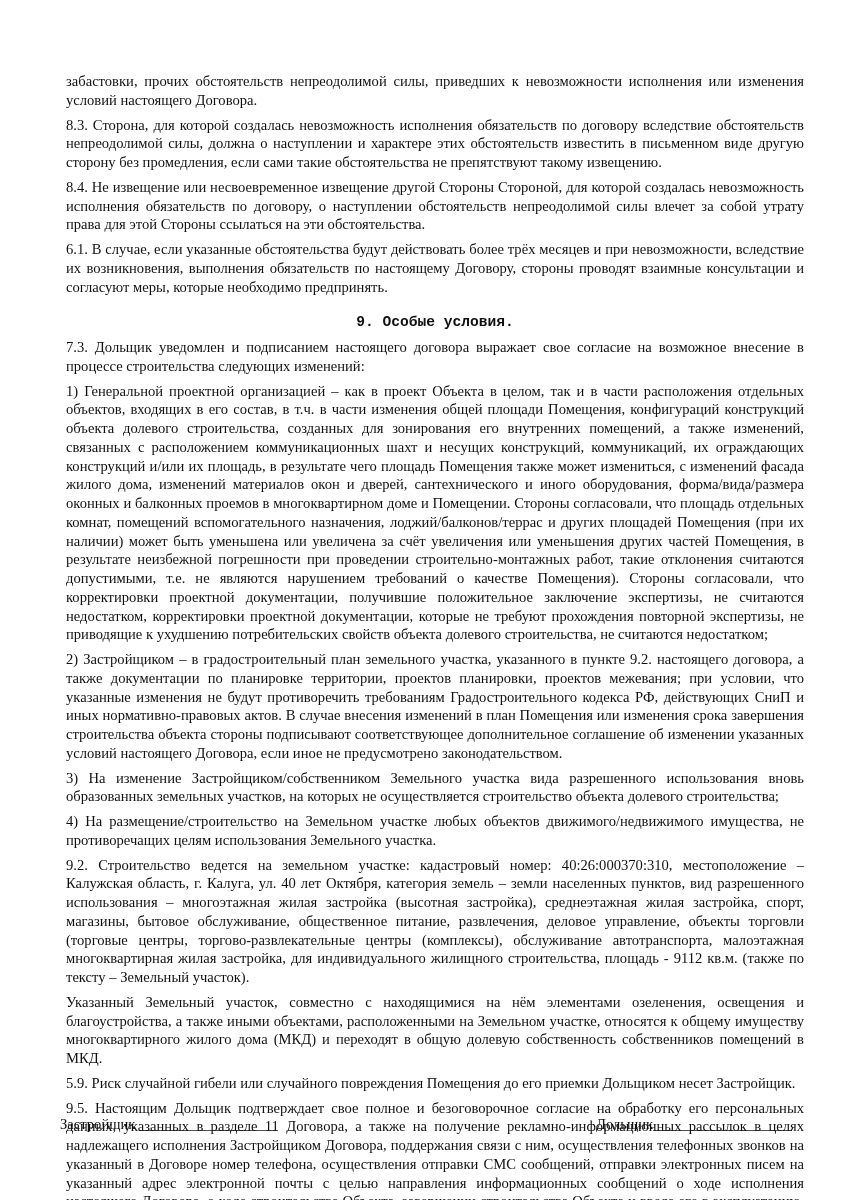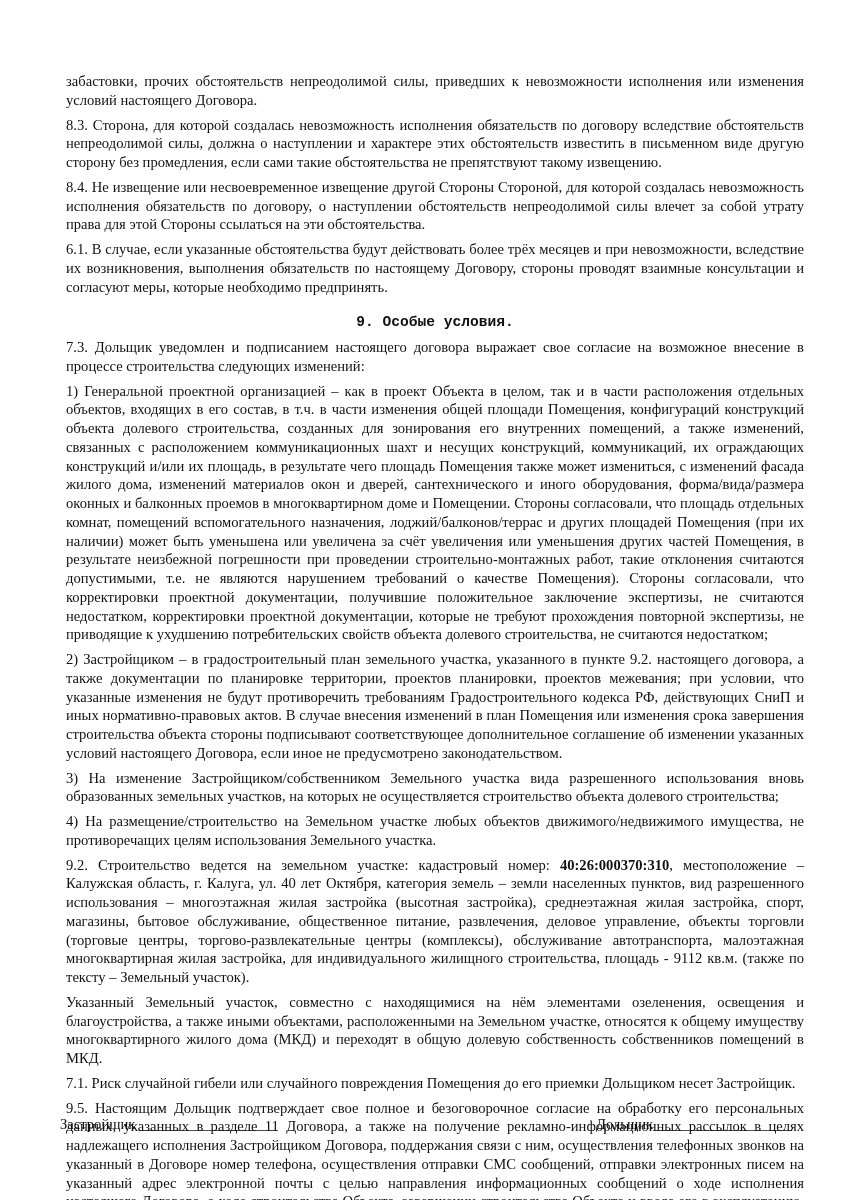--- a/index.html
+++ b/index.html
@@ -9,21 +9,21 @@
       color: #111111;
     }
     .page {
       position: absolute; left: 60px; top: 66px; width: 750px;
       font-size: 14.6px; line-height: 18.75px;
     }
     .p { margin: 6px; text-align: justify; }
     .heading {
       margin: 17px 0 0 0; text-align: center; font-weight: bold; font-family: Liberation Mono, monospace;
     }
-    b.cad { font-weight: bold; }
+    b.cad { font-weight: normal; }
     .sign-row {
       position: absolute; top: 1115px; left: 60px; width: 750px;
       font-size: 14.6px; line-height: 18px;
     }
     .sign-left { position: absolute; left: 0; top: 0; white-space: pre; }
     .sign-right { position: absolute; left: 536px; top: 0; white-space: pre; }
   </style>
 </head>
 <body>
 
@@ -34,21 +34,21 @@
   <p class="p">6.1. В случае, если указанные обстоятельства будут действовать более трёх месяцев и при невозможности, вследствие их возникновения, выполнения обязательств по настоящему Договору, стороны проводят взаимные консультации и согласуют меры, которые необходимо предпринять.</p>
 
   <p class="heading">9. Особые условия.</p>
   <p class="p">7.3. Дольщик уведомлен и подписанием настоящего договора выражает свое согласие на возможное внесение в процессе строительства следующих изменений:</p>
   <p class="p">1) Генеральной проектной организацией – как в проект Объекта в целом, так и в части расположения отдельных объектов, входящих в его состав, в т.ч. в части изменения общей площади Помещения, конфигураций конструкций объекта долевого строительства, созданных для зонирования его внутренних помещений, а также изменений, связанных с расположением коммуникационных шахт и несущих конструкций, коммуникаций, их ограждающих конструкций и/или их площадь, в результате чего площадь Помещения также может измениться, с изменений фасада жилого дома, изменений материалов окон и дверей, сантехнического и иного оборудования, форма/вида/размера оконных и балконных проемов в многоквартирном доме и Помещении. Стороны согласовали, что площадь отдельных комнат, помещений вспомогательного назначения, лоджий/балконов/террас и других площадей Помещения (при их наличии) может быть уменьшена или увеличена за счёт увеличения или уменьшения других частей Помещения, в результате неизбежной погрешности при проведении строительно-монтажных работ, такие отклонения считаются допустимыми, т.е. не являются нарушением требований о качестве Помещения). Стороны согласовали, что корректировки проектной документации, получившие положительное заключение экспертизы, не считаются недостатком, корректировки проектной документации, которые не требуют прохождения повторной экспертизы, не приводящие к ухудшению потребительских свойств объекта долевого строительства, не считаются недостатком;</p>
   <p class="p">2) Застройщиком – в градостроительный план земельного участка, указанного в пункте 9.2. настоящего договора, а также документации по планировке территории, проектов планировки, проектов межевания; при условии, что указанные изменения не будут противоречить требованиям Градостроительного кодекса РФ, действующих СниП и иных нормативно-правовых актов. В случае внесения изменений в план Помещения или изменения срока завершения строительства объекта стороны подписывают соответствующее дополнительное соглашение об изменении указанных условий настоящего Договора, если иное не предусмотрено законодательством.</p>
   <p class="p">3) На изменение Застройщиком/собственником Земельного участка вида разрешенного использования вновь образованных земельных участков, на которых не осуществляется строительство объекта долевого строительства;</p>
   <p class="p">4) На размещение/строительство на Земельном участке любых объектов движимого/недвижимого имущества, не противоречащих целям использования Земельного участка.</p>
   <p class="p"><span>9.2. Строительство ведется на земельном участке: кадастровый номер: </span><b class="cad">40:26:000370:310</b><span>, местоположение – Калужская область, г. Калуга, ул. 40 лет Октября, категория земель – земли населенных пунктов, вид разрешенного использования – многоэтажная жилая застройка (высотная застройка), среднеэтажная жилая застройка, спорт, магазины, бытовое обслуживание, общественное питание, развлечения, деловое управление, объекты торговли (торговые центры, торгово-развлекательные центры (комплексы), обслуживание автотранспорта, малоэтажная многоквартирная жилая застройка, для индивидуального жилищного строительства, площадь - 9112 кв.м. (также по тексту – Земельный участок).</span></p>
   <p class="p">Указанный Земельный участок, совместно с находящимися на нём элементами озеленения, освещения и благоустройства, а также иными объектами, расположенными на Земельном участке, относятся к общему имуществу многоквартирного жилого дома (МКД) и переходят в общую долевую собственность собственников помещений в МКД.</p>
-  <p class="p">7.1. Риск случайной гибели или случайного повреждения Помещения до его приемки Дольщиком несет Застройщик.</p>
+  <p class="p">5.9. Риск случайной гибели или случайного повреждения Помещения до его приемки Дольщиком несет Застройщик.</p>
   <p class="p">9.5. Настоящим Дольщик подтверждает свое полное и безоговорочное согласие на обработку его персональных данных, указанных в разделе 11 Договора, а также на получение рекламно-информационных рассылок в целях надлежащего исполнения Застройщиком Договора, поддержания связи с ним, осуществления телефонных звонков на указанный в Договоре номер  телефона, осуществления отправки СМС сообщений, отправки электронных писем на указанный адрес электронной почты с целью направления информационных сообщений о ходе исполнения настоящего Договора, о ходе строительства Объекта, завершении строительства Объекта и ввода его в эксплуатацию, оповещения о строительстве новых объектов, проводимых Застройщиком акциях, мероприятиях, скидках и иных рекламно-информационных рассылок, а также для осуществления заочных опросов и т.д.</p>
 
 </div>
 
 <div class="sign-row">
   <span class="sign-left">Застройщик ___________________</span>
   <span class="sign-right">Дольщик___________________</span>
 </div>
 
 </body></html>

